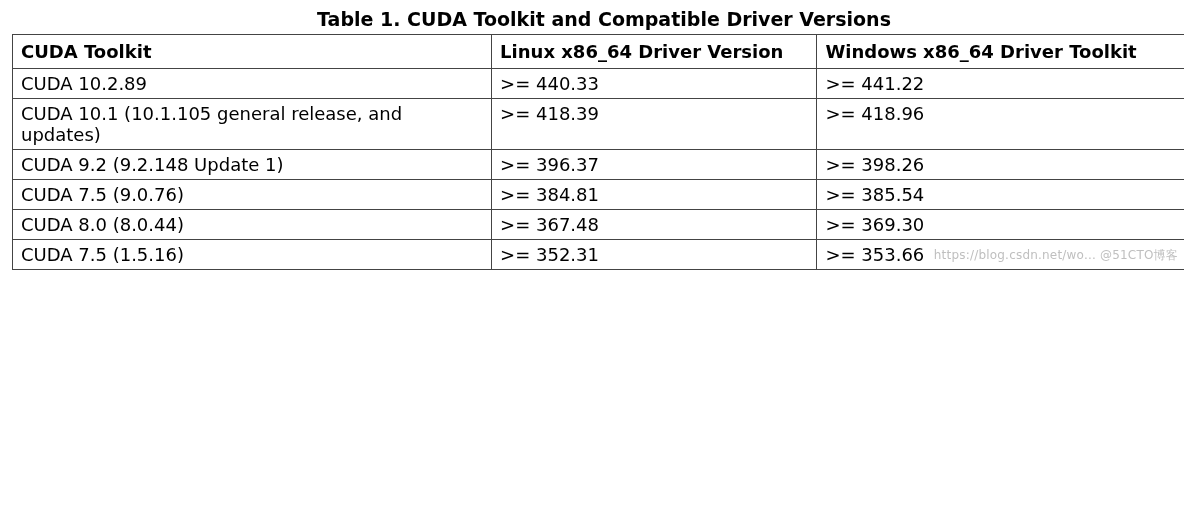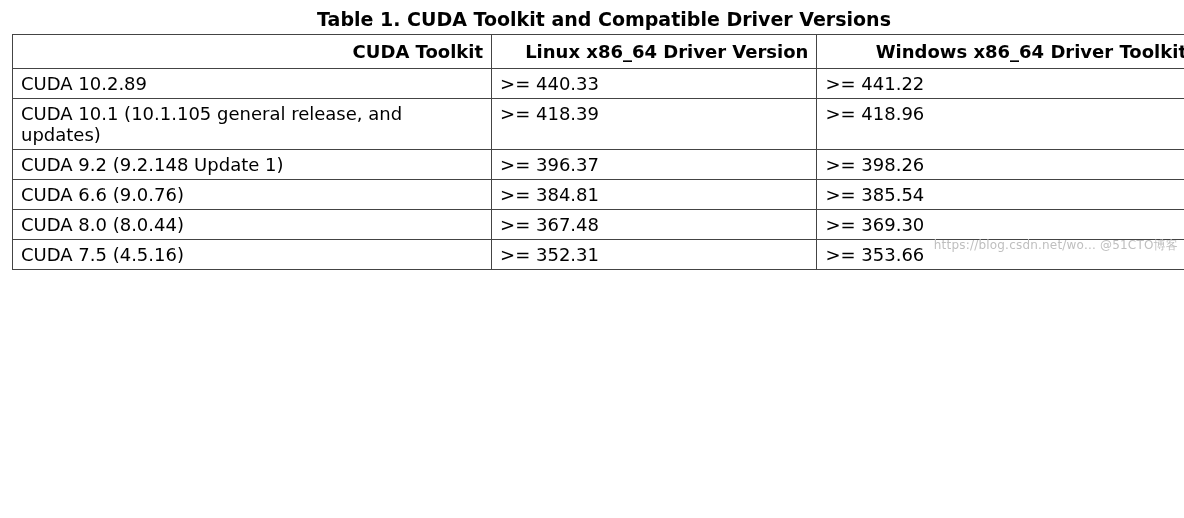--- a/index.html
+++ b/index.html
@@ -27,33 +27,33 @@
     }
     th, td {
       border: 1px solid #444444;
       padding: 4px 8px;
       vertical-align: top;
       font-size: 18px;
       color: #000000;
     }
     th {
       font-weight: bold;
-      text-align: right;
+      text-align: left;
       padding: 6px 8px;
     }
     td {
       text-align: left;
     }
     col.c1 { width: 40.5%; }
     col.c2 { width: 27.5%; }
     col.c3 { width: 32%; }
     .watermark {
       position: absolute;
       right: 18px;
-      bottom: 16px;
+      bottom: 6px;
       font-size: 12px;
       color: #bfbfbf;
       letter-spacing: 0.2px;
       pointer-events: none;
     }
     .page-wrap {
       position: relative;
       width: 1184px;
     }
   </style>
@@ -85,30 +85,30 @@
           <td>CUDA 10.1 (10.1.105 general release, and updates)</td>
           <td>&gt;= 418.39</td>
           <td>&gt;= 418.96</td>
         </tr>
         <tr>
           <td>CUDA 9.2 (9.2.148 Update 1)</td>
           <td>&gt;= 396.37</td>
           <td>&gt;= 398.26</td>
         </tr>
         <tr>
-          <td>CUDA 6.6 (9.0.76)</td>
+          <td>CUDA 7.5 (9.0.76)</td>
           <td>&gt;= 384.81</td>
           <td>&gt;= 385.54</td>
         </tr>
         <tr>
           <td>CUDA 8.0 (8.0.44)</td>
           <td>&gt;= 367.48</td>
           <td>&gt;= 369.30</td>
         </tr>
         <tr>
-          <td>CUDA 7.5 (4.5.16)</td>
+          <td>CUDA 7.5 (1.5.16)</td>
           <td>&gt;= 352.31</td>
           <td>&gt;= 353.66</td>
         </tr>
       </tbody>
   </table>
   <div class="watermark">https://blog.csdn.net/wo... @51CTO博客</div>
 </div>
 
 </body></html>

